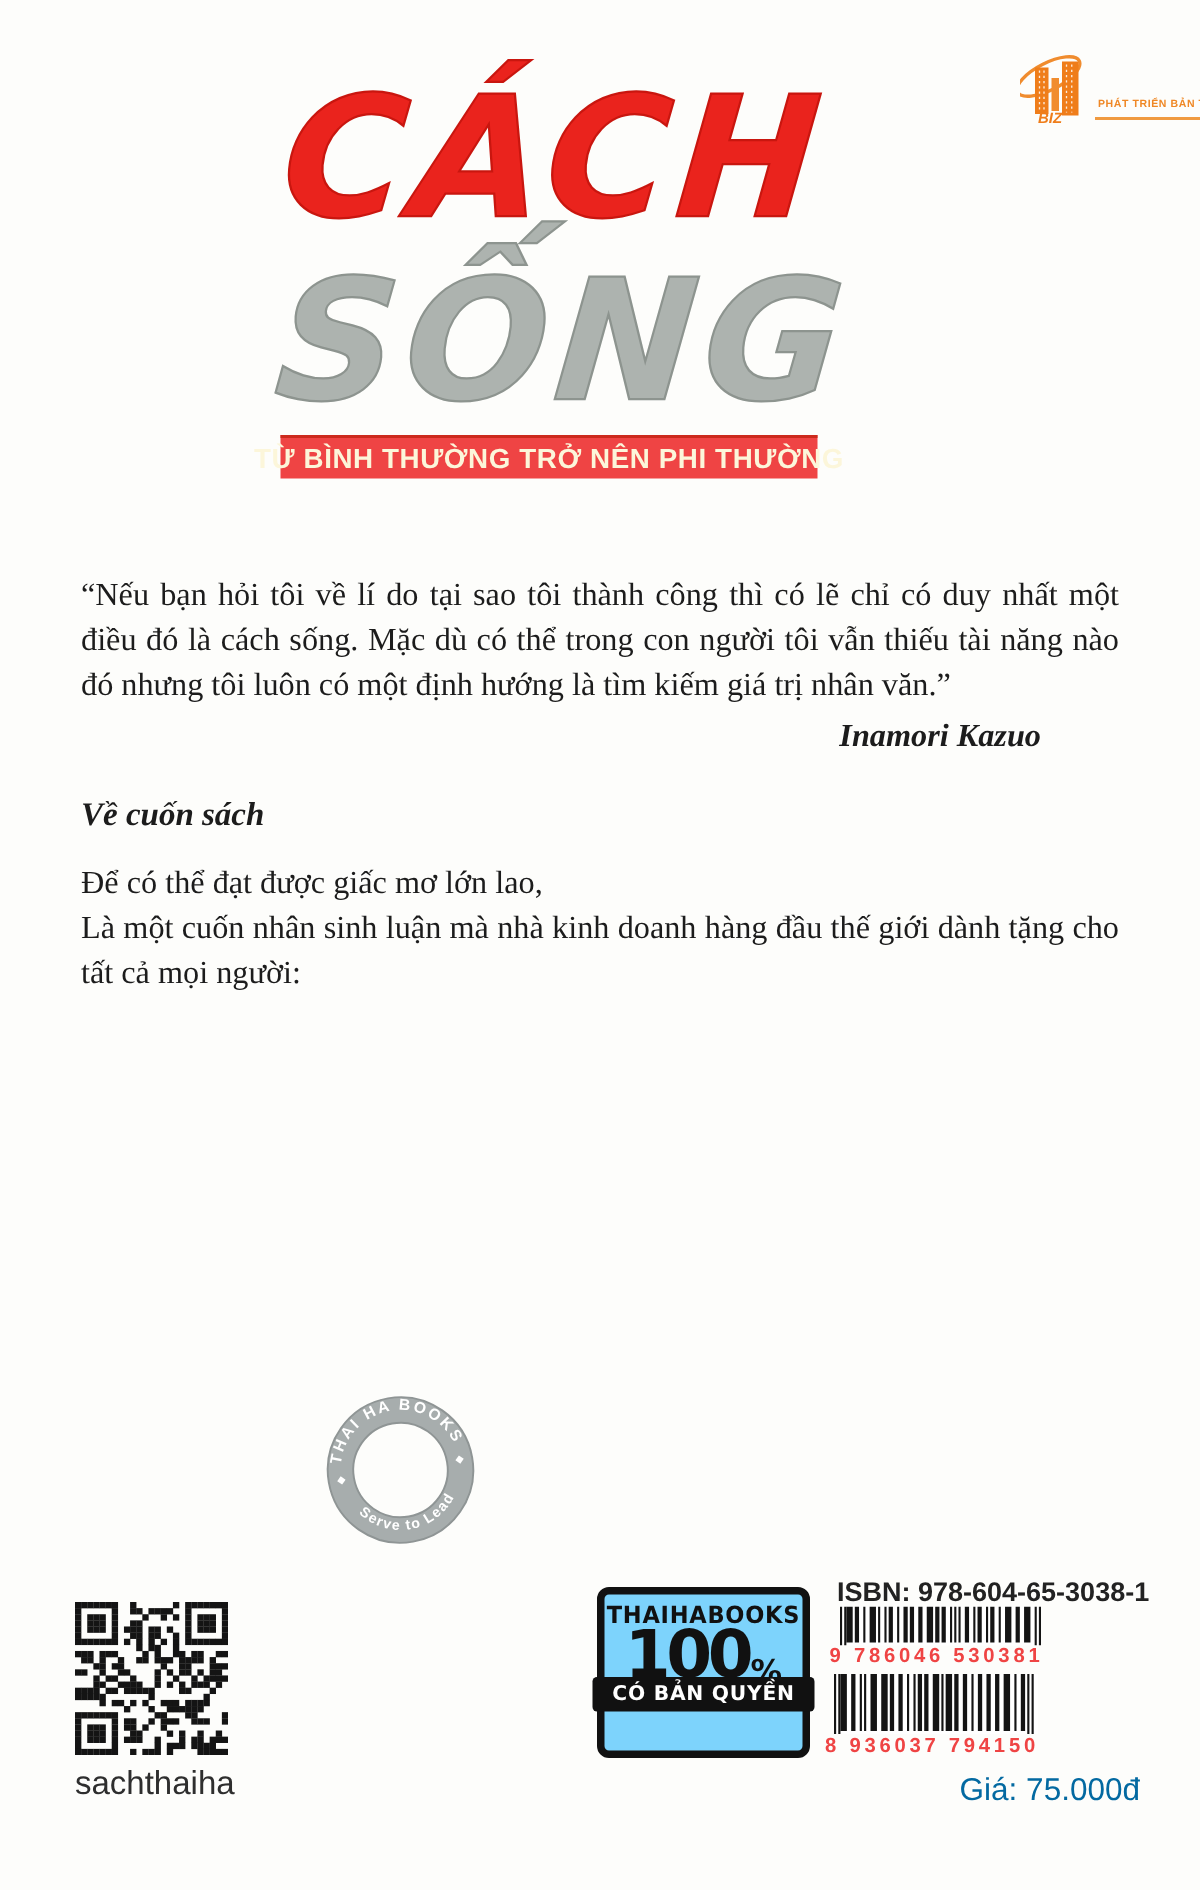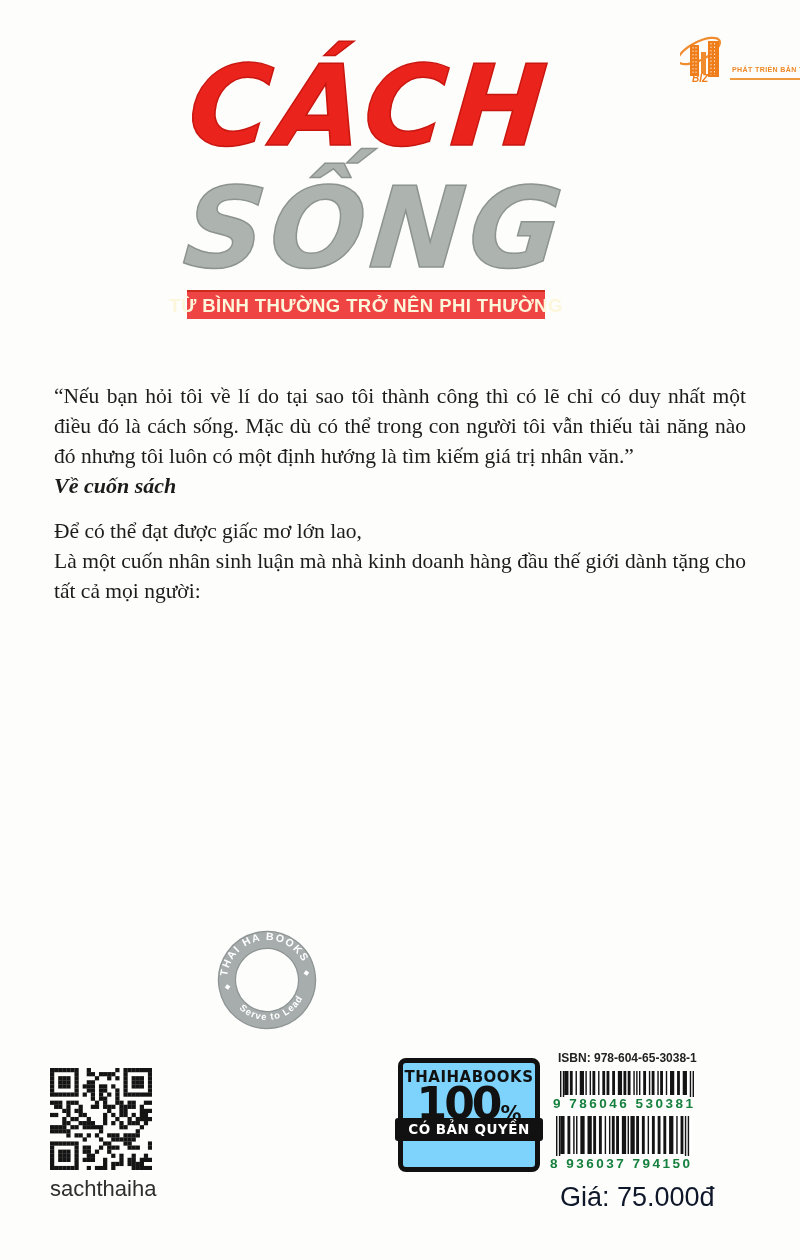--- a/index.html
+++ b/index.html
@@ -74,37 +74,37 @@
   .badge-value-row { display:flex; align-items:flex-end; margin-top:-4px; }
   .badge-value { font-size:44px; font-weight:bold; color:#111; letter-spacing:-3px; line-height:1; }
   .badge-percent { font-size:21px; font-weight:bold; color:#111; margin-left:1px; }
   .badge-caption {
     margin-top:-8px; background:#111; color:#fff; border-radius:3px;
     width:148px; text-align:center; font-size:13.5px; font-weight:bold;
     letter-spacing:0.5px; padding:3px 0 4px 0; white-space:nowrap;
   }
 
   .isbn-label {
-    position:absolute; left:558px; top:1051px; width:205px; text-align:left;
-    font-family:"Liberation Sans", sans-serif; font-size:12px; font-weight:bold;
+    position:absolute; left:558px; top:1051px; width:205px; text-align:right;
+    font-family:"Liberation Sans", sans-serif; font-size:18px; font-weight:bold;
     color:#222; white-space:nowrap;
   }
   .barcode { position:absolute; background:#fff; }
   .barcode-1 { left:560px; top:1071px; width:134px; height:26px; }
   .barcode-digits {
     position:absolute; font-family:"Liberation Sans", sans-serif;
-    font-size:13.5px; font-weight:bold; color:#15803d; letter-spacing:2.5px; white-space:nowrap;
+    font-size:13.5px; font-weight:bold; color:#ef4444; letter-spacing:2.5px; white-space:nowrap;
   }
   .digits-1 { left:553px; top:1096px; }
   .barcode-2 { left:556px; top:1116px; width:136px; height:40px; }
   .digits-2 { left:550px; top:1156px;text-align:right; }
 
   .price {
-    position:absolute; left:560px; top:1182px; width:200px; text-align:left;
-    font-family:"Liberation Sans", sans-serif; font-size:27px; color:#0f172a;
+    position:absolute; left:560px; top:1182px; width:200px; text-align:right;
+    font-family:"Liberation Sans", sans-serif; font-size:21px; color:#0369a1;
     white-space:nowrap;
   }
 </style>
 </head>
 <body>
 
 <div class="page">
 
   <div class="logo">
     <svg class="logo-icon" width="50" height="50" viewBox="0 0 50 50">
@@ -123,20 +123,21 @@
     <div class="logo-tagline">PHÁT TRIỂN BẢN THÂN</div>
     <div class="logo-underline"></div>
   </div>
 
   <div class="title-line title-cach">CÁCH</div>
   <div class="title-line title-song">SỐNG</div>
   <div class="title-banner">TỪ BÌNH THƯỜNG TRỞ NÊN PHI THƯỜNG</div>
 
   <div class="body-text">
     <p>“Nếu bạn hỏi tôi về lí do tại sao tôi thành công thì có lẽ chỉ có duy nhất một điều đó là cách sống. Mặc dù có thể trong con người tôi vẫn thiếu tài năng nào đó nhưng tôi luôn có một định hướng là tìm kiếm giá trị nhân văn.”</p>
+    <p class="quote-author">Inamori Kazuo</p>
     <p class="about-heading">Về cuốn sách</p>
     <p>Để có thể đạt được giấc mơ lớn lao,</p>
     <p>Là một cuốn nhân sinh luận mà nhà kinh doanh hàng đầu thế giới dành tặng cho tất cả mọi người:</p>
   </div>
 
   <svg class="stamp" viewBox="0 0 106 110">
     <circle cx="53" cy="55" r="40" fill="none" stroke="#a7adad" stroke-width="17"></circle>
     <circle cx="53" cy="55" r="48.5" fill="none" stroke="#8f9595" stroke-width="1.3"></circle>
     <circle cx="53" cy="55" r="31.5" fill="none" stroke="#8f9595" stroke-width="1.3"></circle>
     <defs>

